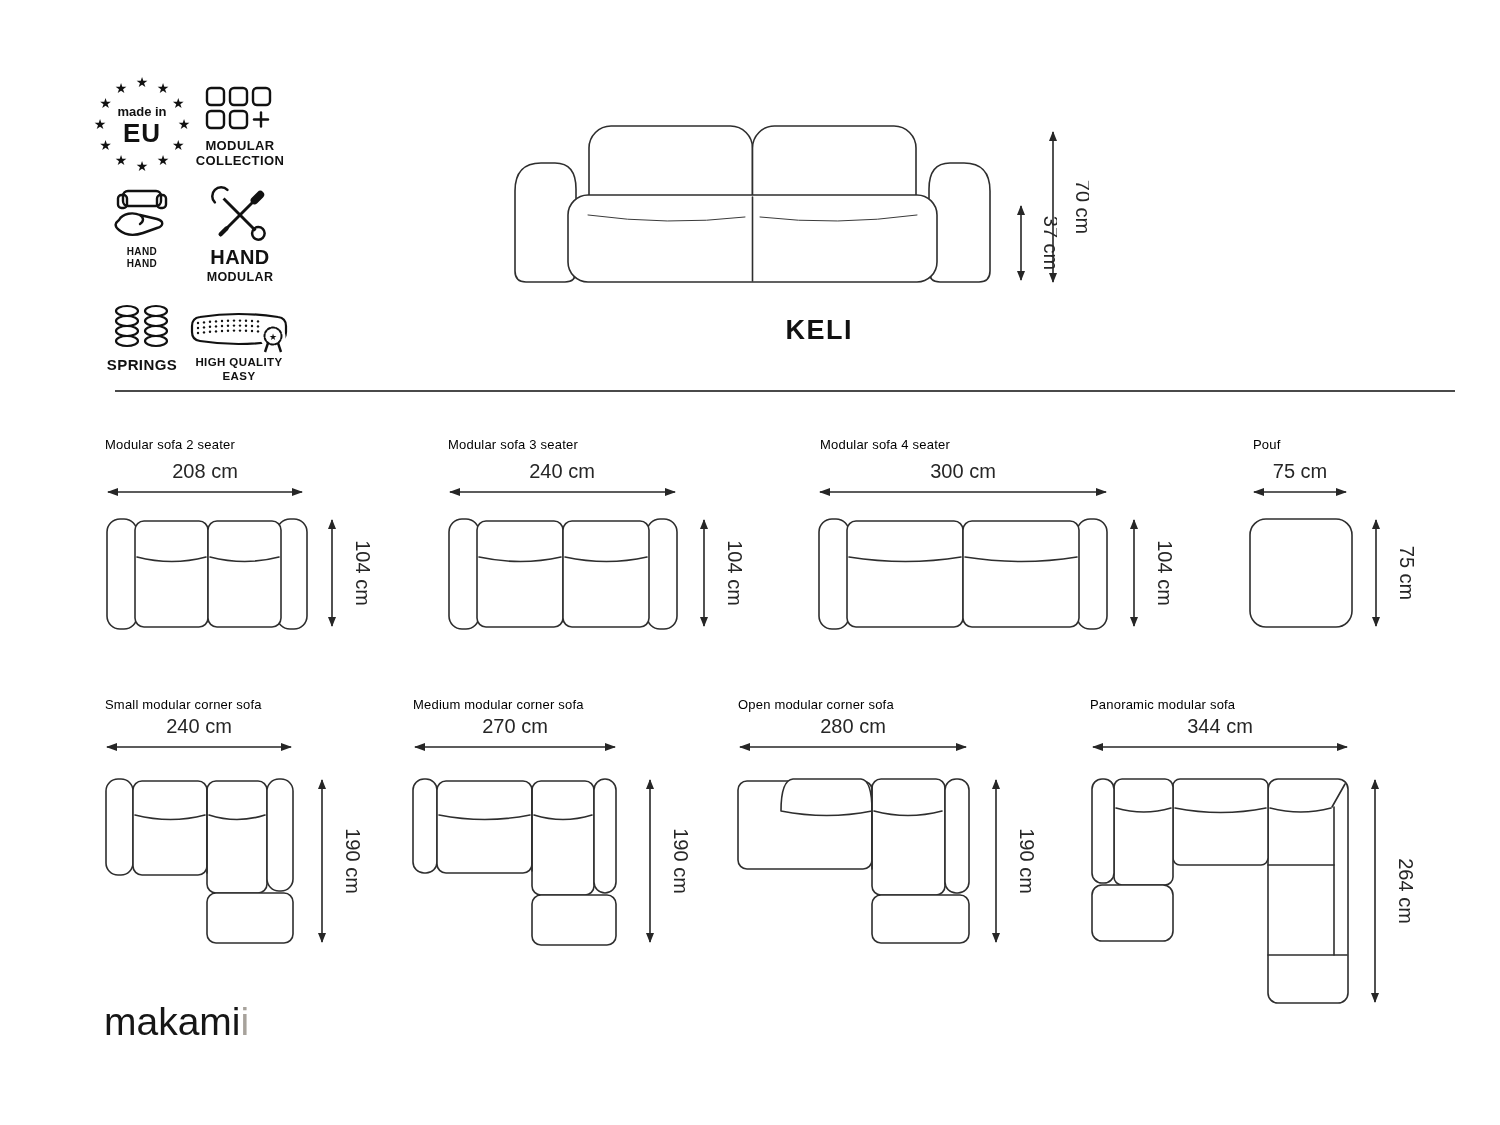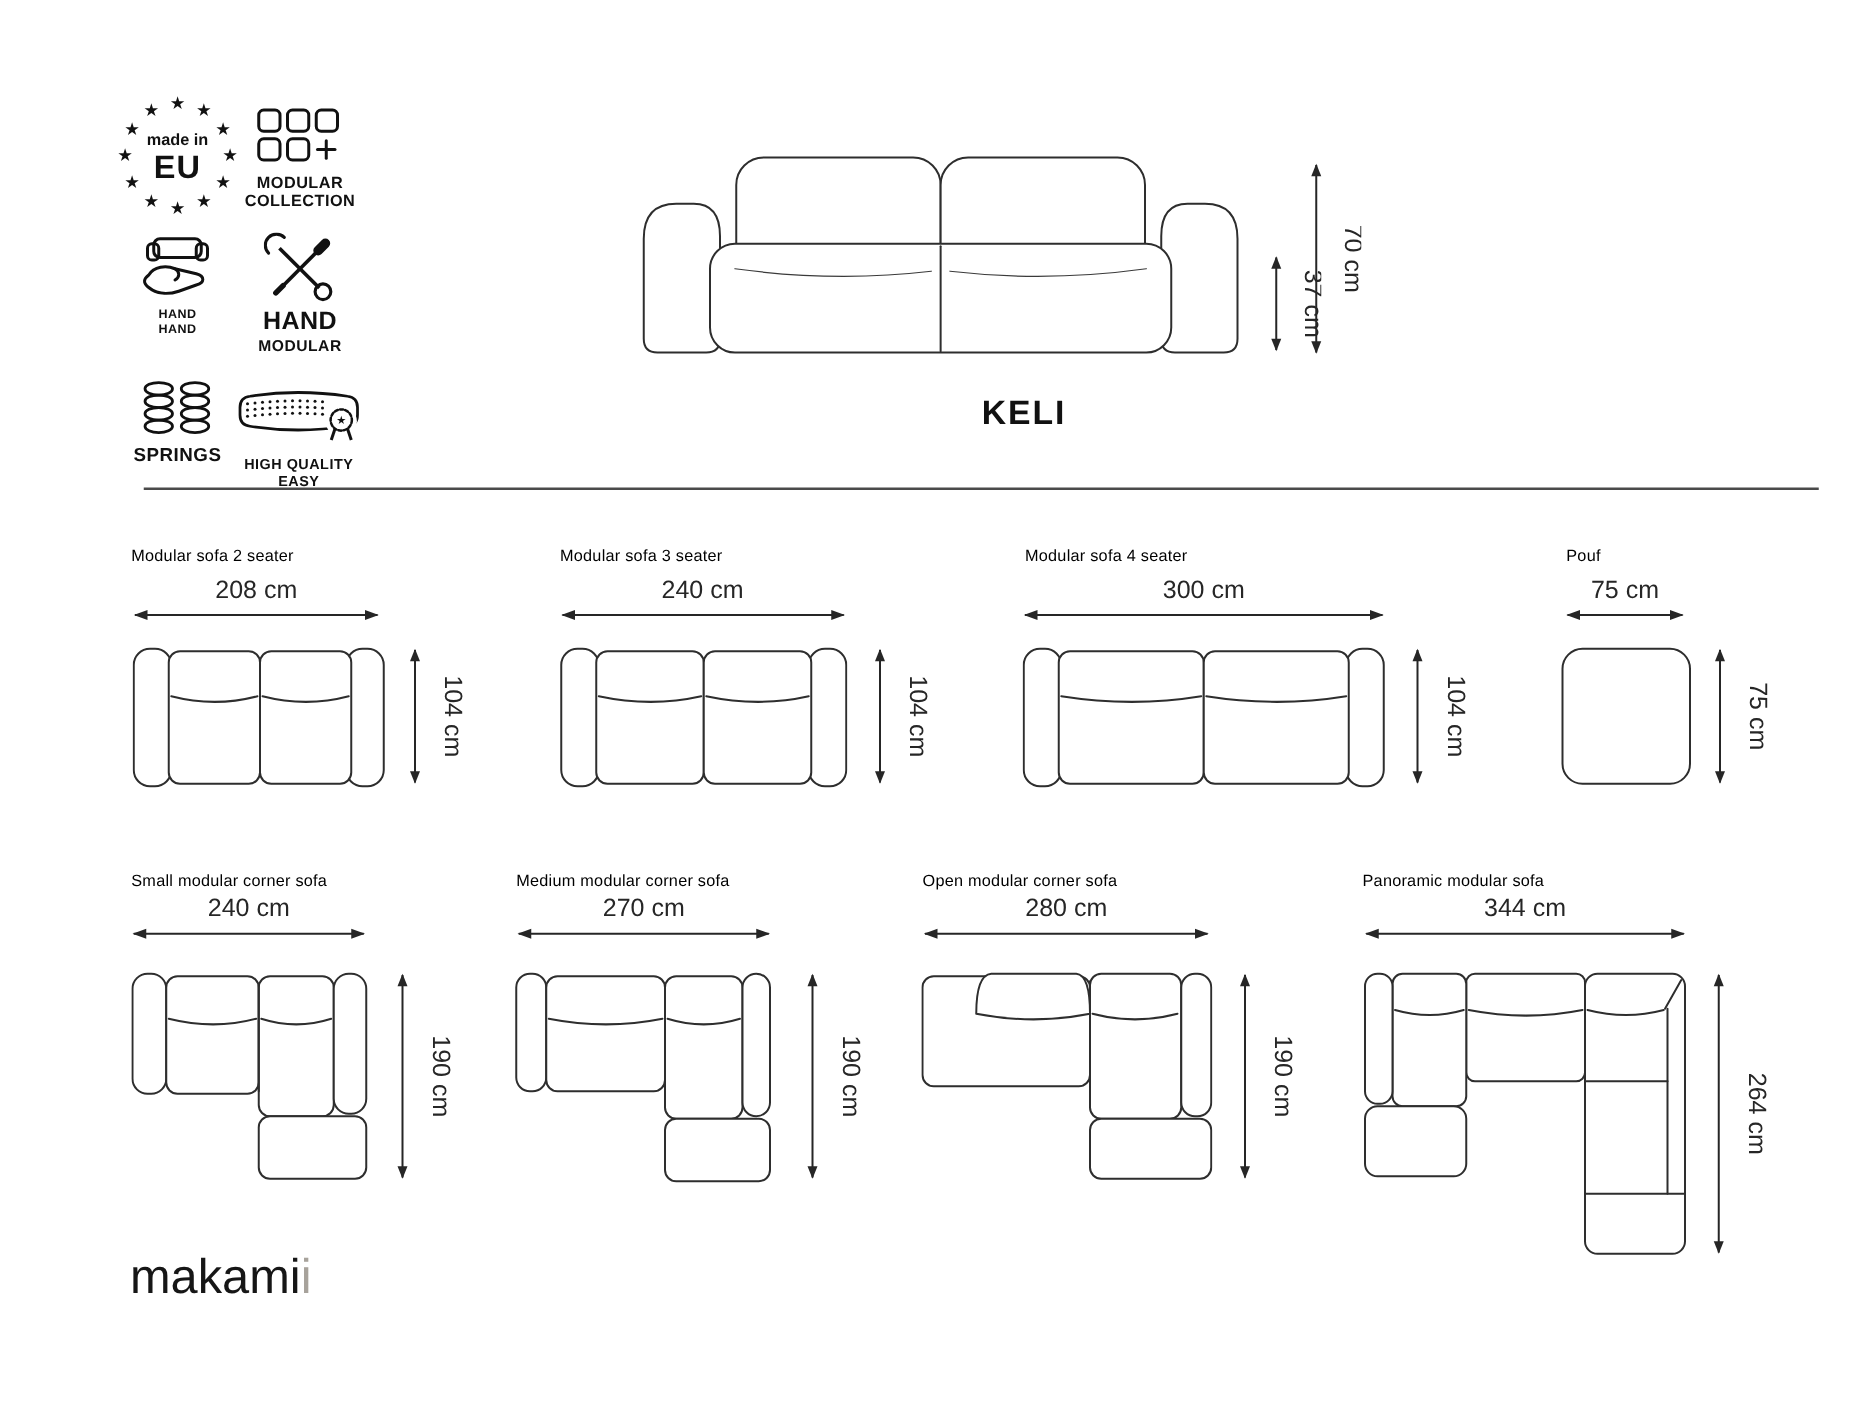--- a/index.html
+++ b/index.html
@@ -153,21 +153,21 @@
           <circle cx="58" cy="24.8" r="1.2"></circle>
           <circle cx="64" cy="25" r="1.2"></circle>
           <circle cx="70" cy="25.4" r="1.2"></circle>
       </g>
       <circle cx="85" cy="31" r="12.5" fill="#fff" stroke="none"></circle>
       <line x1="80" y1="37" x2="77" y2="46" style="stroke:#111;stroke-width:2.4;"></line>
       <line x1="90" y1="37" x2="93" y2="46" style="stroke:#111;stroke-width:2.4;"></line>
       <circle class="ic" cx="85" cy="30" r="8.5" style="stroke-width:2;stroke-dasharray:2.6 1.7;"></circle>
       <text x="85" y="30.5" style="font-size:9px;fill:#111;text-anchor:middle;dominant-baseline:central;">★</text>
     </svg>
-    <div class="lbl" style="font-size:11.5px;margin-top:10px;">
+    <div class="lbl" style="font-size:11.5px;margin-top:0;">
       <div>HIGH QUALITY</div>
       <div>EASY</div>
     </div>
   </div>
 
   <svg class="abs draw" style="left:505px;top:113px;" width="495" height="178" viewBox="0 0 495 178">
     <rect class="st" x="84" y="13" width="163.5" height="150" rx="22"></rect>
     <rect class="st" x="247.5" y="13" width="163.5" height="150" rx="22"></rect>
     <path class="st" d="M10,78 Q10,50 36,50 L50,50 Q71,50 71,76 L71,158 Q71,169 60,169 L21,169 Q10,169 10,158 Z"></path>
     <path class="st" d="M485,78 Q485,50 459,50 L445,50 Q424,50 424,76 L424,158 Q424,169 435,169 L474,169 Q485,169 485,158 Z"></path>

